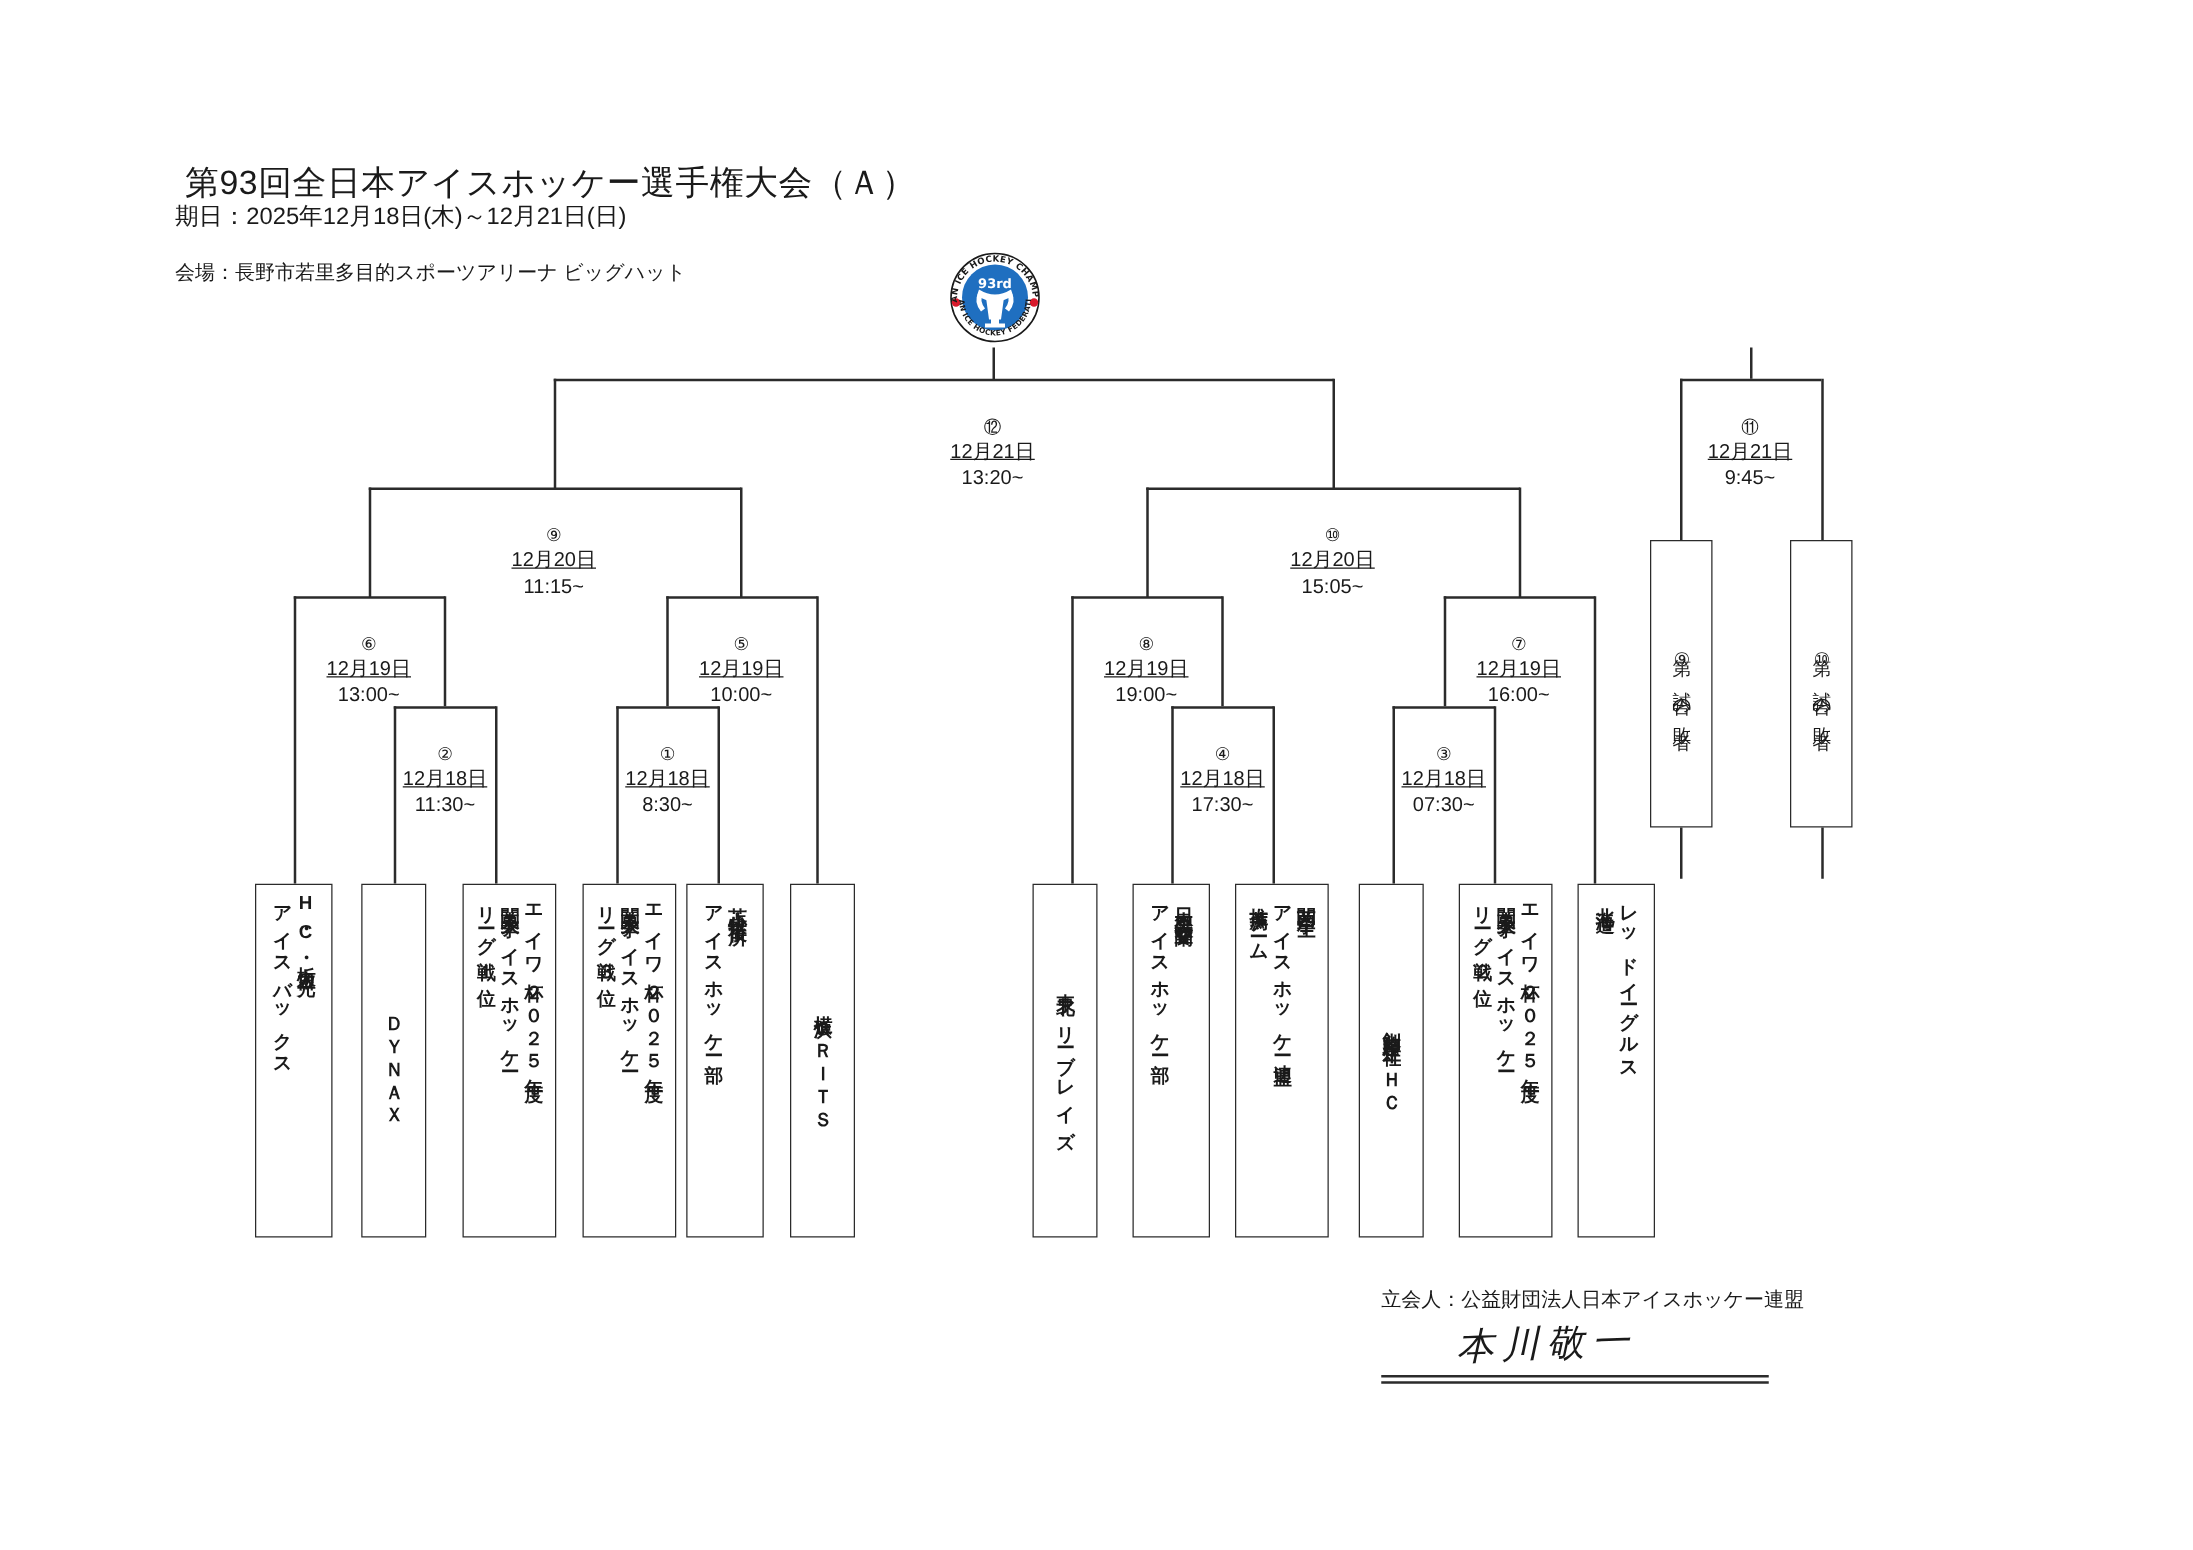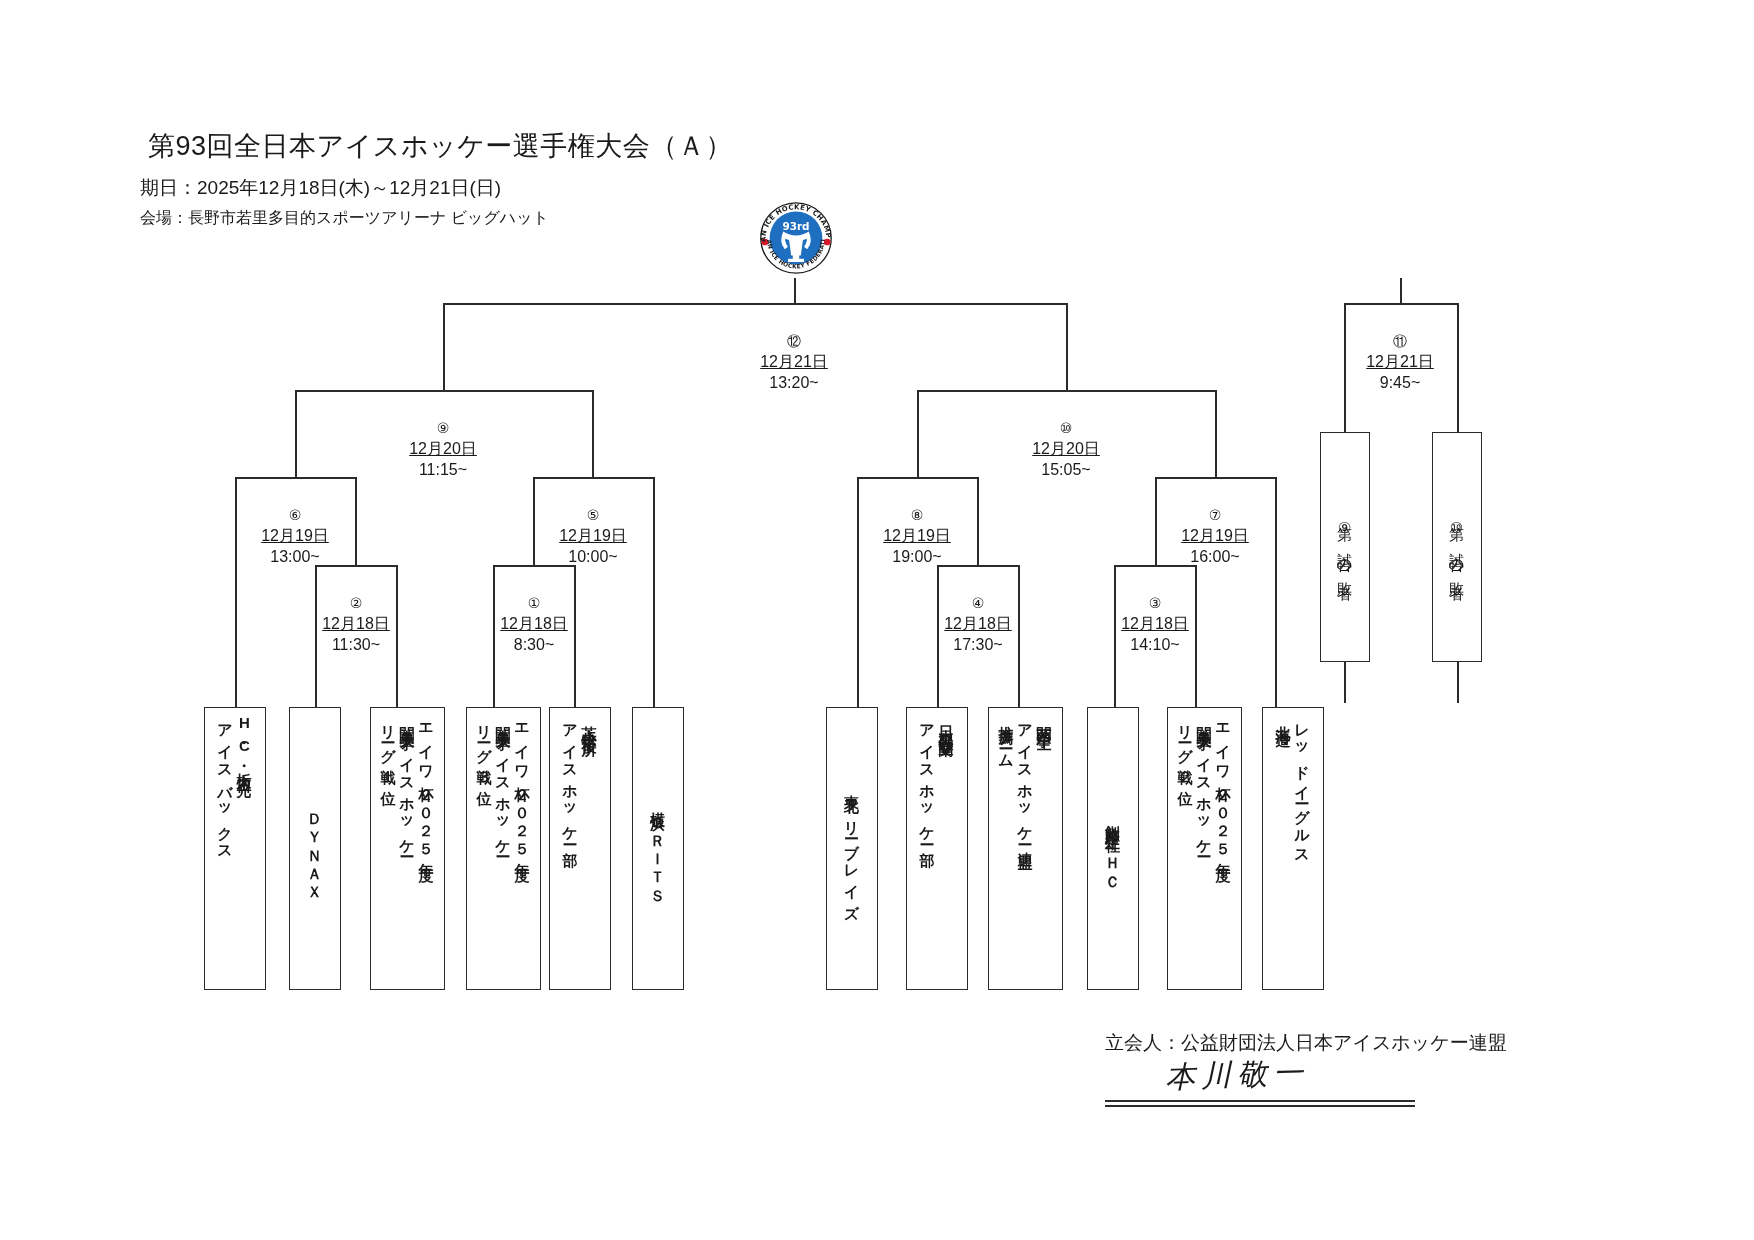--- a/index.html
+++ b/index.html
@@ -8,21 +8,21 @@
     background:#ffffff;
     font-family:"Liberation Sans","DejaVu Sans",sans-serif;
     color:#1a1a1a;
     position:relative;
     overflow:hidden;
   }
   .abs{position:absolute;}
 
   
   #title{left:148px;top:128px;font-size:27px;letter-spacing:.5px;white-space:nowrap;}
-  #dates{left:140px;top:175px;font-size:19px;white-space:nowrap;}
+  #dates{left:140px;top:160px;font-size:19px;white-space:nowrap;}
   #venue{left:140px;top:208px;font-size:16px;white-space:nowrap;}
 
   
   #logo{left:750px;top:198px;width:92px;height:80px;}
 
   
   .ln{background:#2b2b2b;position:absolute;}
   .h{height:1.6px;}
   .v{width:1.6px;}
 
@@ -52,21 +52,21 @@
     font-weight:bold;
     letter-spacing:3.2px;
     line-height:1;
     white-space:nowrap;
     padding:0 2px;
   }
   .team.center{align-items:center;padding-top:0;}
   .loser .tcol{font-weight:normal;font-size:15px;letter-spacing:4px;}
 
   
-  #sig-label{left:1105px;top:1030px;font-size:19px;white-space:nowrap;}
+  #sig-label{left:1105px;top:1030px;font-size:16px;white-space:nowrap;}
   #sig-rule{left:1105px;top:1100px;width:310px;height:1.6px;background:#2b2b2b;}
   #sig-rule2{left:1105px;top:1105px;width:310px;height:1.6px;background:#2b2b2b;}
   #sig-name{left:1165px;top:1055px;font-size:30px;font-style:italic;
             font-family:"DejaVu Serif",serif;letter-spacing:6px;white-space:nowrap;
             transform:rotate(-2deg);}
 </style>
 </head>
 <body>
 
 <div class="abs" id="title">第93回全日本アイスホッケー選手権大会（Ａ）</div>
@@ -211,21 +211,21 @@
 
 <div class="match" style="left:908px;top:594px;width:140px;">
   <div class="m-num">④</div>
   <div class="m-date">12月18日</div>
   <div class="m-time">17:30~</div>
 </div>
 
 <div class="match" style="left:1085px;top:594px;width:140px;">
   <div class="m-num">③</div>
   <div class="m-date">12月18日</div>
-  <div class="m-time">14:10~</div>
+  <div class="m-time">07:30~</div>
 </div>
 
 <div class="match" style="left:1330px;top:332px;width:140px;">
   <div class="m-num">⑪</div>
   <div class="m-date">12月21日</div>
   <div class="m-time">9:45~</div>
 </div>
 
 <div class="team" style="left:204px;top:707px;width:62px;height:283px;">
   <div class="tcol">H・C・栃木日光</div>

